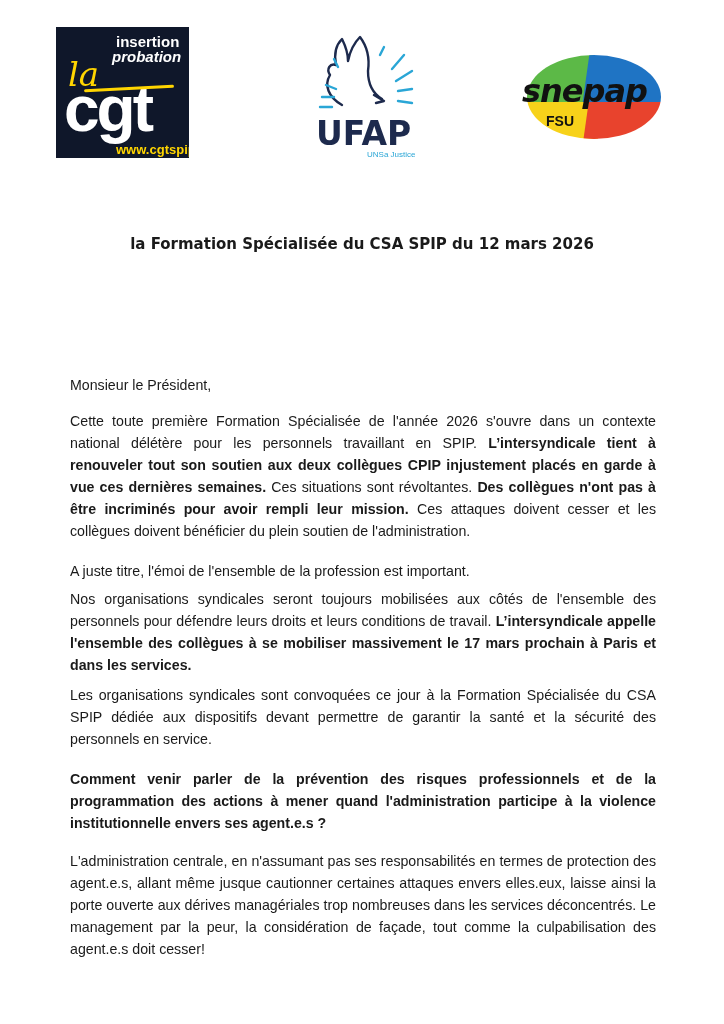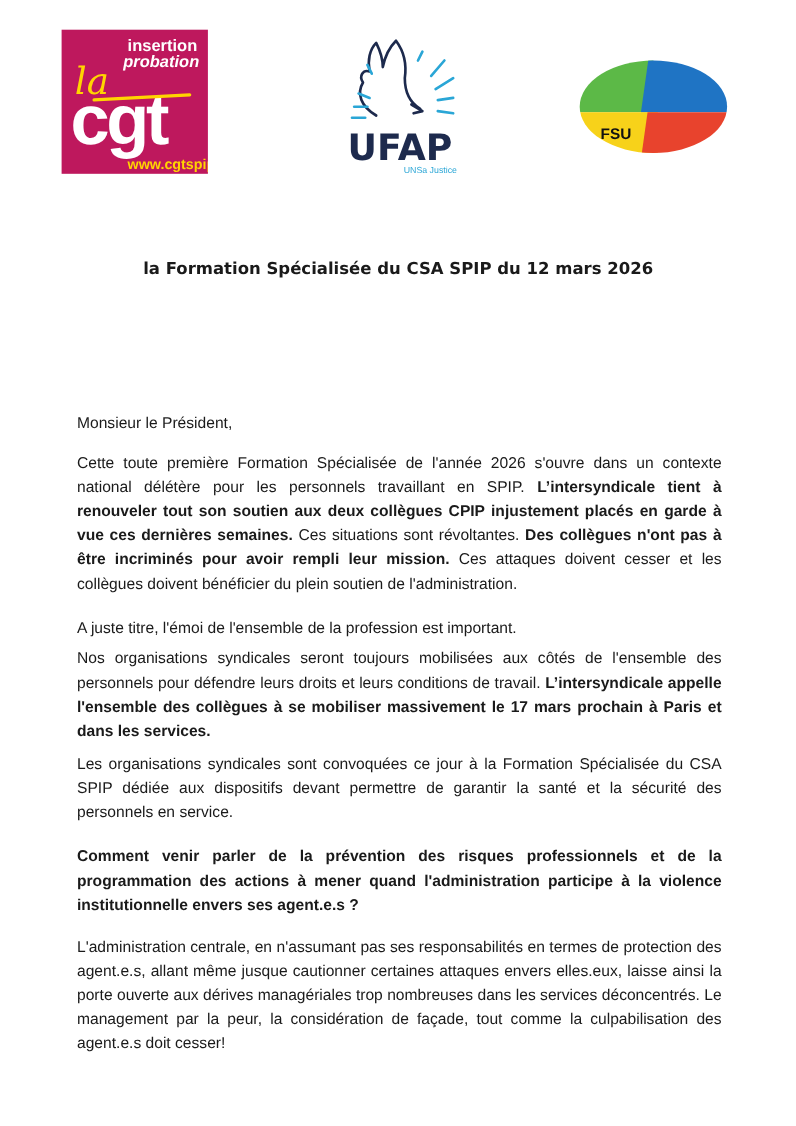--- a/index.html
+++ b/index.html
@@ -1,19 +1,19 @@
 <!DOCTYPE html>
 <html><head>
 <meta charset="utf-8">
 <style>
   html, body { margin:0; padding:0; background:#ffffff; }
   body { width:724px; height:1024px; position:relative; overflow:hidden;
          font-family:"Liberation Sans", sans-serif; color:#1a1a1a; }
   .logos { position:absolute; left:0; top:0; width:724px; height:170px; }
-  .cgt { position:absolute; left:56px; top:27px; width:133px; height:131px; background:#be185d; overflow:hidden; }
+  .cgt { position:absolute; left:56px; top:27px; width:133px; height:131px; background:#0f172a; overflow:hidden; }
   .cgt .l1, .cgt .l2 { position:absolute; color:#fff; font-weight:bold; font-size:15px; line-height:15px; }
   .cgt .l1 { left:60px; top:7px; }
   .cgt .l2 { left:56px; top:22px;font-style:italic; }
   .cgt .la { position:absolute; left:12px; top:30px; color:#ffd500; font-family:"DejaVu Serif", serif; font-style:italic; font-size:34px; line-height:34px; }
   .cgt .swoosh { position:absolute; left:28px; top:60px; width:90px; height:3px; background:#ffd500; transform:rotate(-3deg); border-radius:2px; }
   .cgt .big { position:absolute; left:8px; top:50px; color:#fff; font-weight:bold; font-size:64px; line-height:64px; letter-spacing:-3px; }
   .cgt .url { position:absolute; left:60px; top:115px; color:#ffd500; font-weight:bold; font-size:13px; }
 
   .ufap { position:absolute; left:312px; top:35px; width:110px; height:125px; }
   .ufap svg { position:absolute; left:0; top:0; }
@@ -73,20 +73,21 @@
           </clipPath>
       </defs>
       <g clip-path="url(#ell)">
         <rect x="0" y="0" width="74" height="52" fill="#5cb947"></rect>
         <rect x="70" y="0" width="80" height="52" fill="#1f74c4" transform="skewX(-8)"></rect>
         <rect x="0" y="52" width="78" height="50" fill="#f7d21a"></rect>
         <rect x="76" y="52" width="80" height="50" fill="#e8432d" transform="skewX(-8)"></rect>
         <rect x="0" y="44" width="150" height="16" fill="#ffffff" opacity="0"></rect>
       </g>
     </svg>
+    <span class="word">snepap</span>
     <span class="fsu">FSU</span>
   </div>
 </div>
 
 <div class="title">
   <div>la Formation Spécialisée du CSA SPIP du 12 mars 2026</div>
 </div>
 
 <div class="body" style="top:343px;">
   <p>Monsieur le Président,</p>

